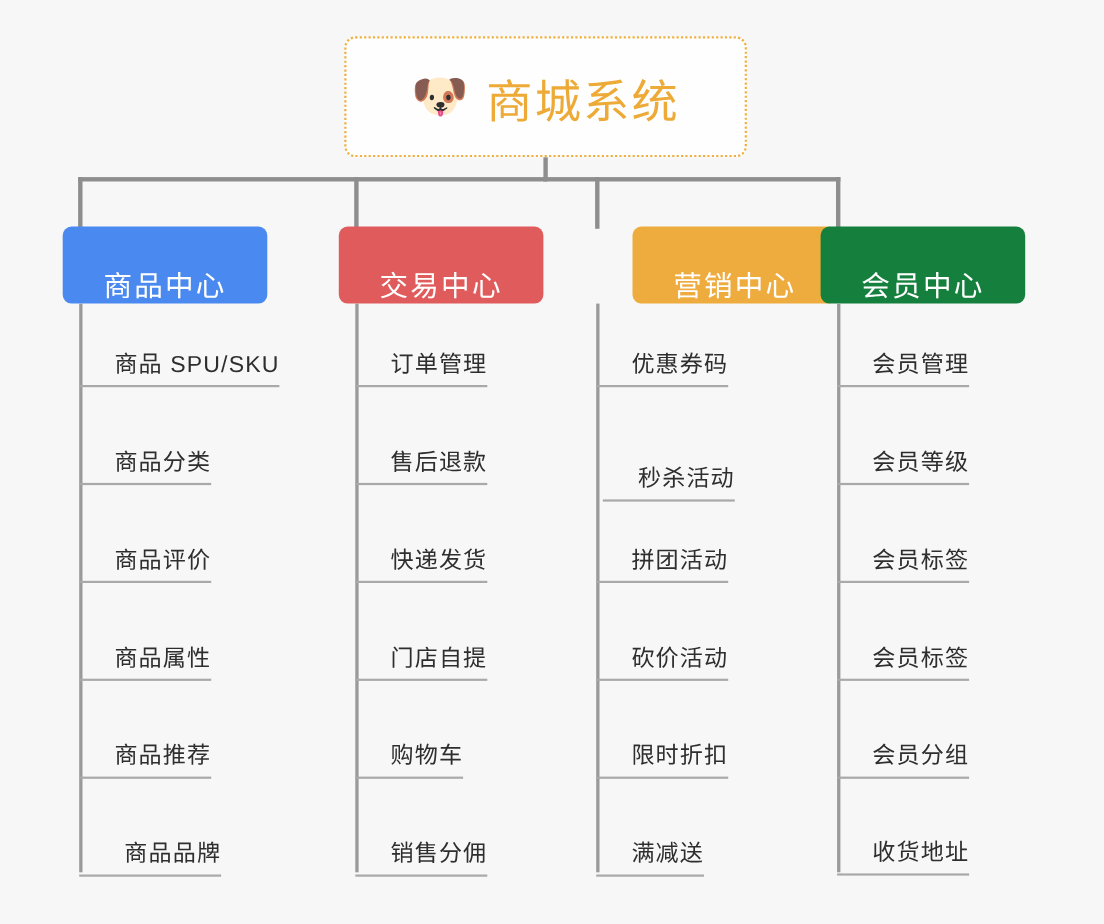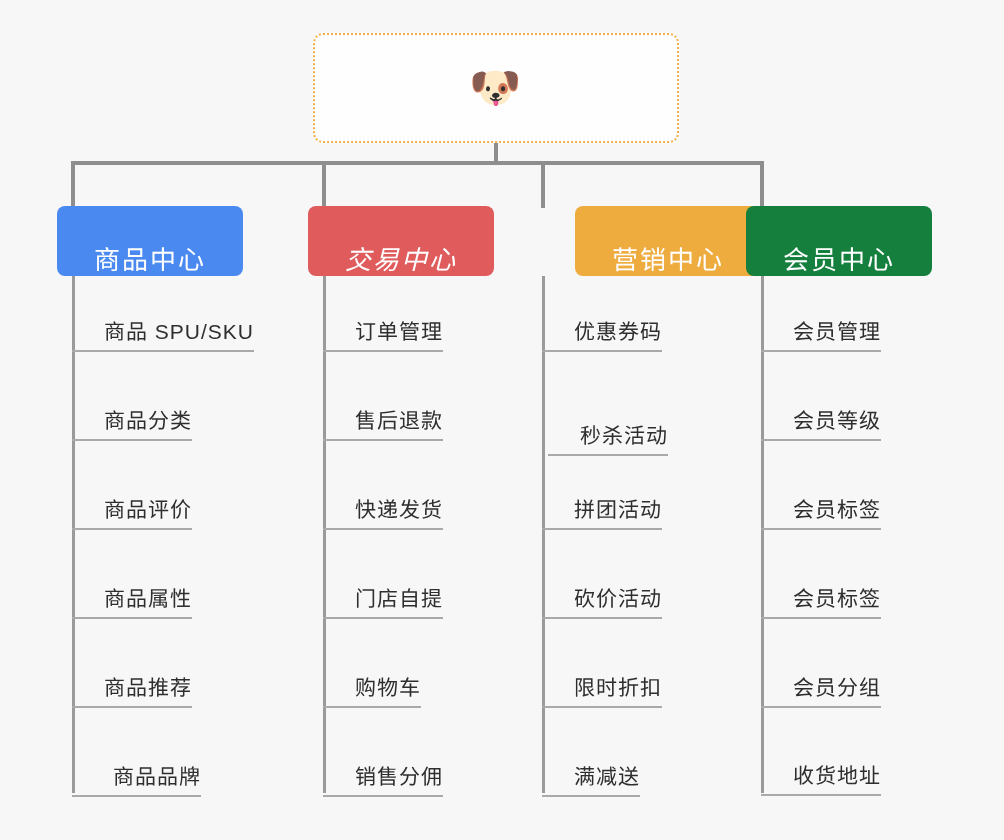--- a/index.html
+++ b/index.html
@@ -94,20 +94,21 @@
     line-height: 1.1;
   }
 </style>
 </head>
 <body>
 
 <div id="mindmap">
 
   <div class="root-node">
     <span class="root-emoji">🐶</span>
+    <span class="root-title">商城系统</span>
   </div>
 
   <div id="connectors">
       <div class="conn conn-v" style="left: 494px; top: 143px; height: 22px;"></div>
       <div class="conn conn-h" style="left: 71px; top: 161px; width: 693px;"></div>
       <div class="conn conn-v" style="left: 71px; top: 161px; height: 47px;"></div>
       <div class="conn conn-v" style="left: 322px; top: 161px; height: 47px;"></div>
       <div class="conn conn-v" style="left: 541px; top: 161px; height: 47px;"></div>
       <div class="conn conn-v" style="left: 760px; top: 161px; height: 47px;"></div>
     </div>
@@ -116,21 +117,21 @@
       <div class="cat-box" style="left: 57px; top: 206px; width: 186px; background: rgb(74, 137, 240);">
         <span>商品中心</span>
       </div>
       <div class="trunk" style="left: 72px; top: 276px; height: 517px;"></div>
       <div class="leaf" style="left: 72px; top: 320px;"><span>商品 SPU/SKU</span></div>
       <div class="leaf" style="left: 72px; top: 409px;"><span>商品分类</span></div>
       <div class="leaf" style="left: 72px; top: 498px;"><span>商品评价</span></div>
       <div class="leaf" style="left: 72px; top: 587px;"><span>商品属性</span></div>
       <div class="leaf" style="left: 72px; top: 676px;"><span>商品推荐</span></div>
       <div class="leaf" style="left: 72px; top: 765px; padding-left: 41px;"><span>商品品牌</span></div>
-      <div class="cat-box" style="left: 308px; top: 206px; width: 186px; background: rgb(224, 92, 92); font-style: italic;">
+      <div class="cat-box" style="left: 308px; top: 206px; width: 186px; background: rgb(224, 92, 92);">
         <span>交易中心</span>
       </div>
       <div class="trunk" style="left: 323px; top: 276px; height: 517px;"></div>
       <div class="leaf" style="left: 323px; top: 320px;"><span>订单管理</span></div>
       <div class="leaf" style="left: 323px; top: 409px;"><span>售后退款</span></div>
       <div class="leaf" style="left: 323px; top: 498px;"><span>快递发货</span></div>
       <div class="leaf" style="left: 323px; top: 587px;"><span>门店自提</span></div>
       <div class="leaf" style="left: 323px; top: 676px;"><span>购物车</span></div>
       <div class="leaf" style="left: 323px; top: 765px;"><span>销售分佣</span></div>
       <div class="cat-box" style="left: 527px; top: 206px; width: 186px; background: rgb(238, 171, 62); margin-left: 48px;">

